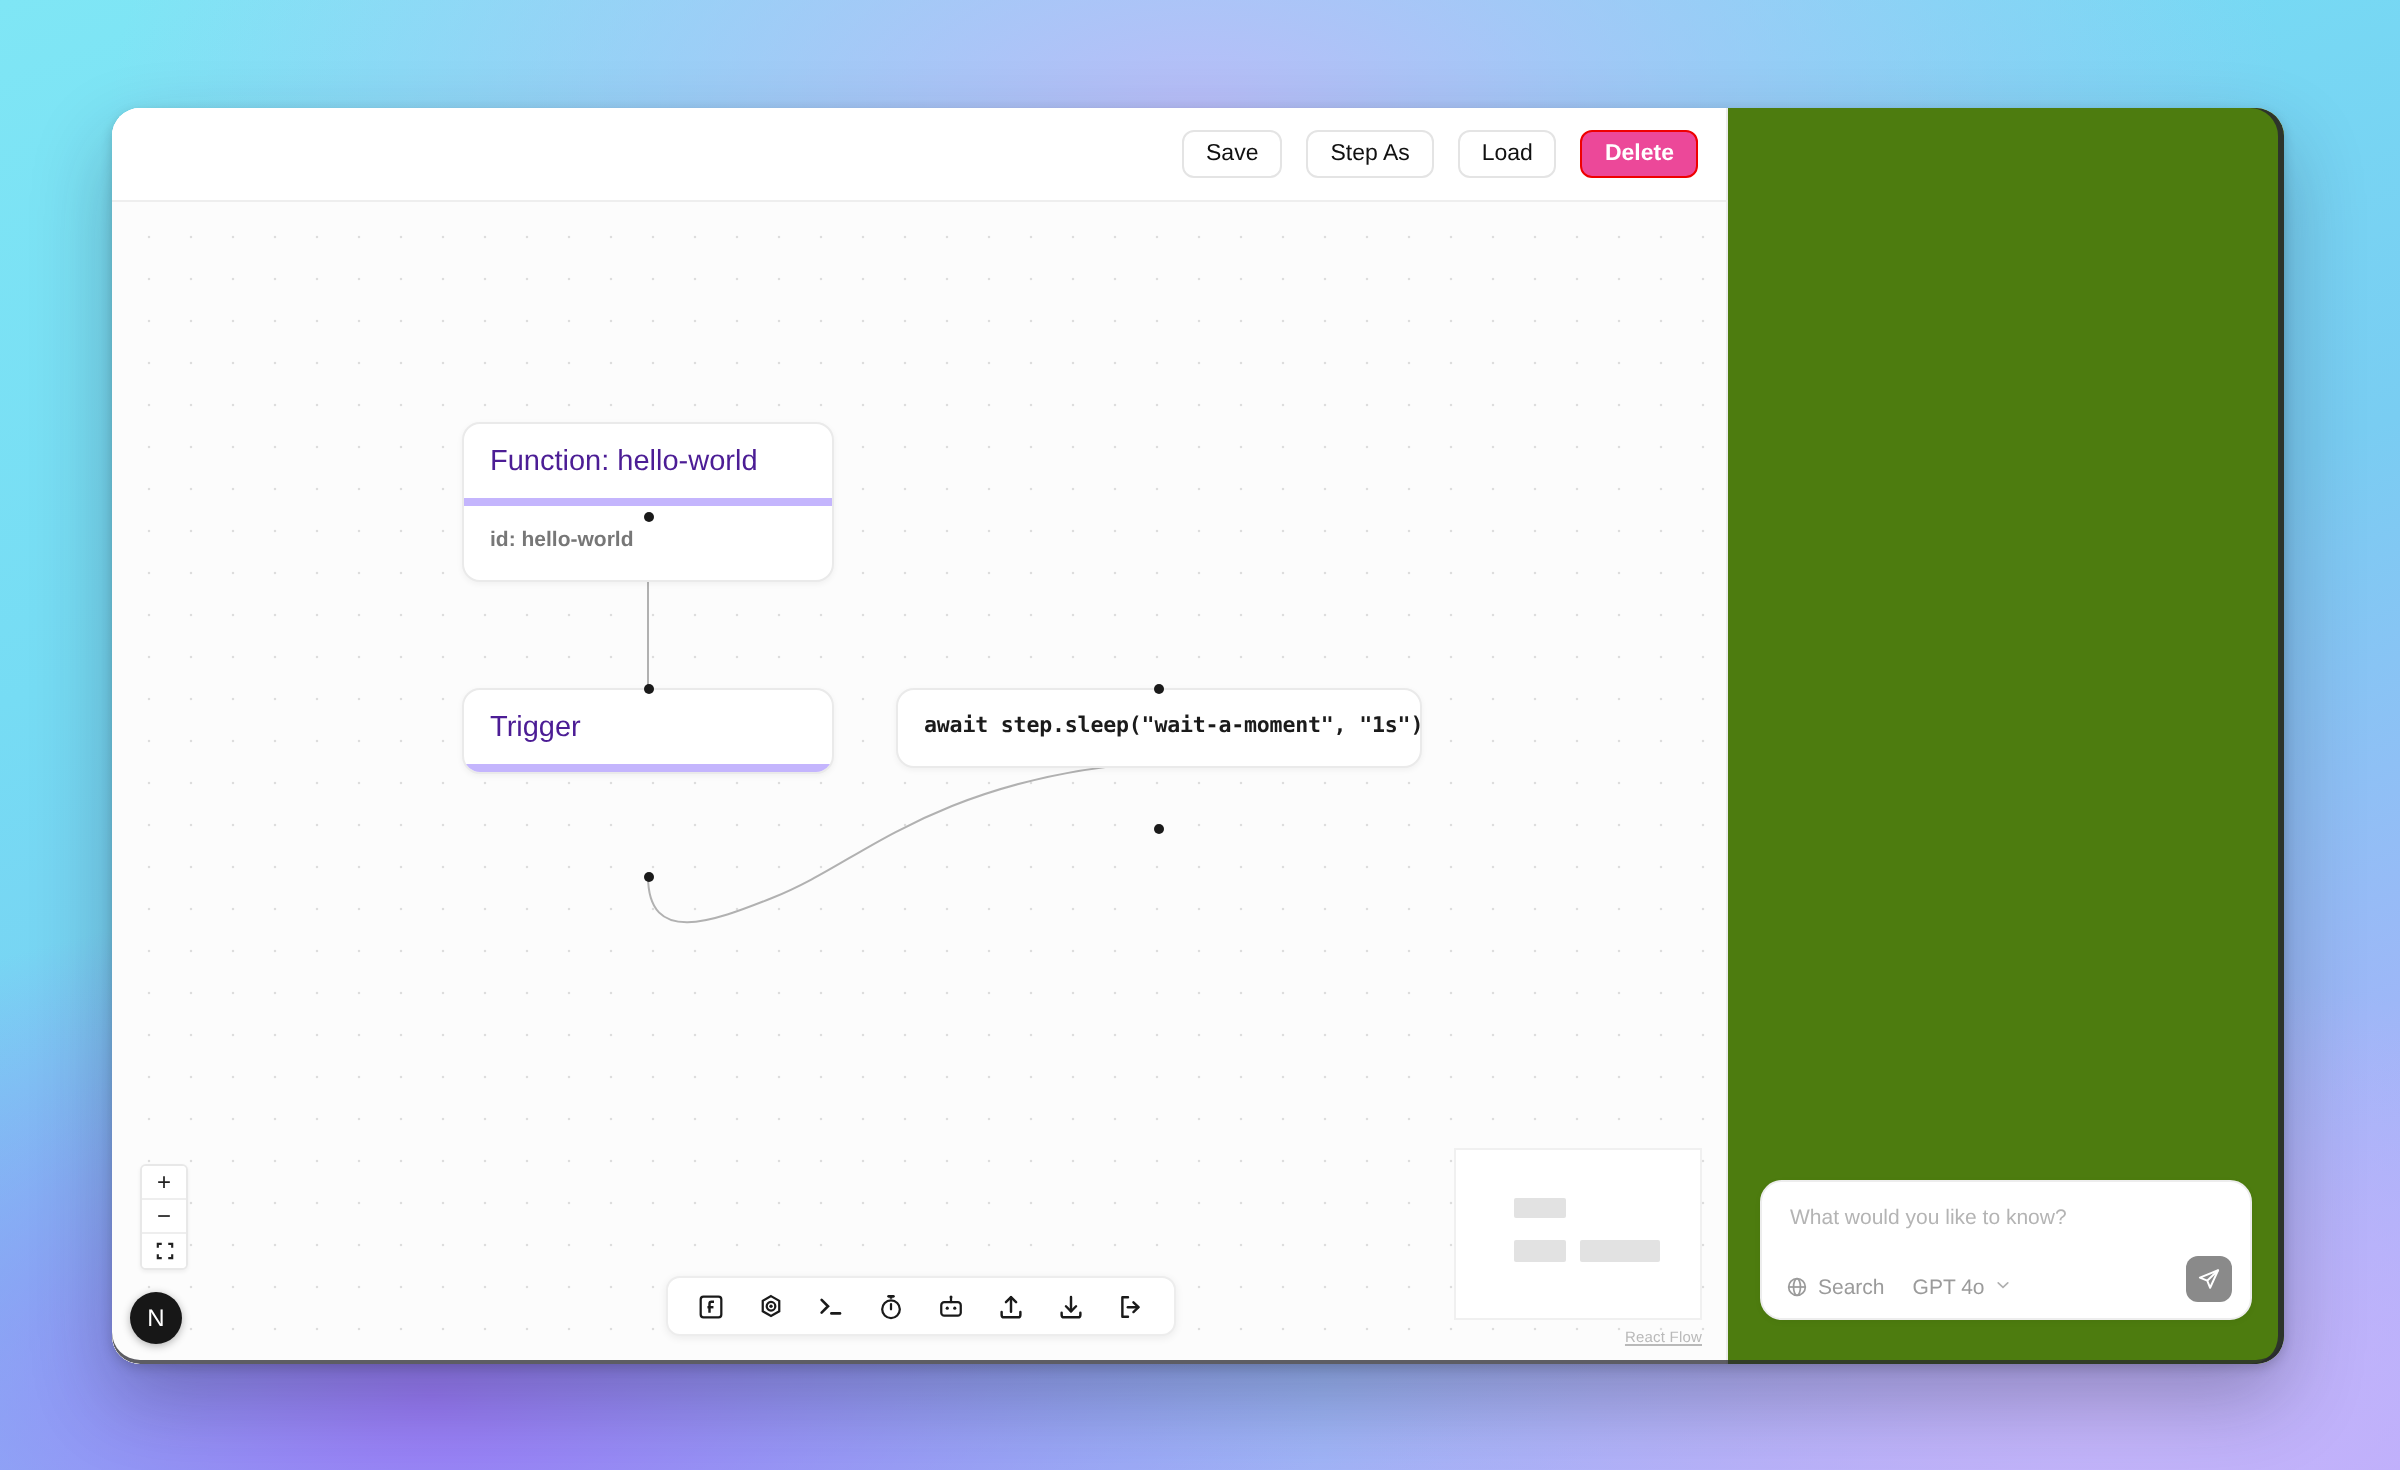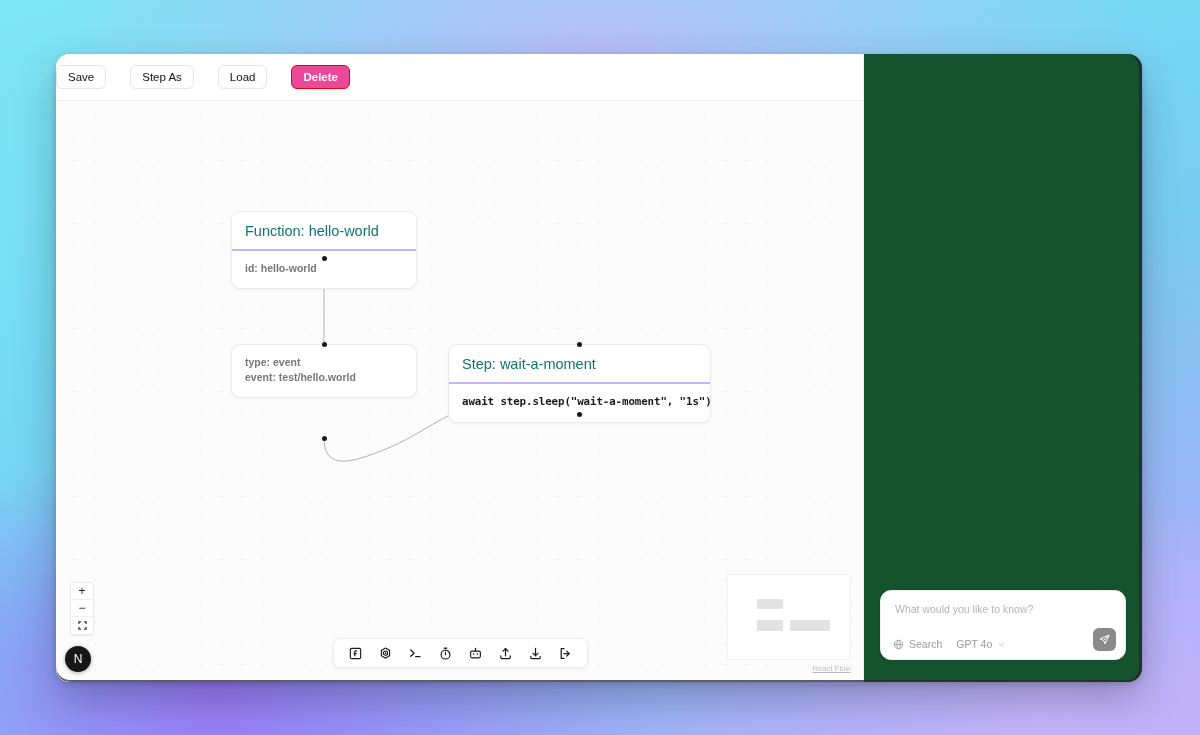--- a/index.html
+++ b/index.html
@@ -54,23 +54,23 @@
     display: flex;
     flex-direction: column;
   }
 
   #toolbar {
     height: 47px;
     flex: 0 0 47px;
     border-bottom: 1px solid #eeeeee;
     display: flex;
     align-items: center;
-    justify-content: flex-start;
+    justify-content: flex-end;
     padding-right: 14px;
-    gap: 24px;
+    gap: 12px;
     background: #fff;
   }
   .tb-btn {
     font-family: "Liberation Sans", sans-serif;
     font-size: 11.5px;
     color: #111;
     background: #fff;
     border: 1px solid #e4e4e4;
     border-radius: 6px;
     padding: 5px 11px;
@@ -99,23 +99,23 @@
   .node {
     position: absolute;
     background: #ffffff;
     border: 1px solid #eaeaea;
     border-radius: 9px;
     box-shadow: 0 1px 3px rgba(0,0,0,0.05);
     overflow: hidden;
   }
   .node-title {
     font-size: 14.5px;
-    color: #0f766e;
+    color: #4c1d95;
     padding: 11px 13px 10px 13px;
-    border-bottom: 2px solid #c4b5fd;
+    border-bottom: 4px solid #c4b5fd;
     white-space: nowrap;
   }
   .node-body {
     padding: 10px 13px 12px 13px;
     font-size: 10.5px;
     color: #777777;
     line-height: 1.45;
     white-space: pre;
     font-weight: bold;
   }
@@ -232,21 +232,21 @@
     font-size: 7.5px;
     color: #b9b9b9;
     letter-spacing: 0.1px;
     text-decoration: underline;
   }
 
   
   #right-pane {
     position: relative;
     flex: 1 1 auto;
-    background: #14532d;
+    background: #4d7c0f;
     height: 100%;
   }
   #composer {
     position: absolute;
     left: 16px;
     right: 16px;
     bottom: 22px;
     height: 70px;
     border: 1px solid #ededed;
     border-radius: 11px;
@@ -269,21 +269,20 @@
   #composer-row {
     position: absolute;
     left: 12px;
     bottom: 9px;
     display: flex;
     align-items: center;
     gap: 14px;
   }
   .chip {
     display: flex;
-    align-items: center;
     gap: 5px;
     font-size: 10.5px;
     color: #9b9b9b;
     cursor: pointer;
     white-space: nowrap;
   }
   .chip svg { display: block; }
   #send-btn {
     position: absolute;
     right: 9px;
@@ -324,28 +323,26 @@
           <path d="M 268 337 C 268 372, 300 360, 330 348 C 360 336, 380 318, 420 302 C 455 288, 490 282, 523 280" stroke="#b1b1b1" stroke-width="1" fill="none"></path>
         </svg>
 
         <div class="node" id="node-function">
           <div class="node-title">Function: hello-world</div>
           <div class="node-body">id: hello-world</div>
         </div>
         <div class="handle" style="left:266px; top:155px;"></div>
 
         <div class="node" id="node-trigger">
-          <div class="node-body">type: event
-event: test/hello.world</div>
+          <div class="node-title">Trigger</div>
         </div>
         <div class="handle" style="left:266px; top:241px;"></div>
         <div class="handle" style="left:266px; top:335px;"></div>
 
         <div class="node" id="node-step">
-          <div class="node-title">Step: wait-a-moment</div>
           <div class="node-body code">await step.sleep("wait-a-moment", "1s");</div>
         </div>
         <div class="handle" style="left:521px; top:241px;"></div>
         <div class="handle" style="left:521px; top:311px;"></div>
 
         <div id="controls">
           <div class="ctl">+</div>
           <div class="ctl">−</div>
           <div class="ctl">
             <svg width="9" height="9" viewBox="0 0 10 10" fill="none" stroke="#222" stroke-width="1.2">

